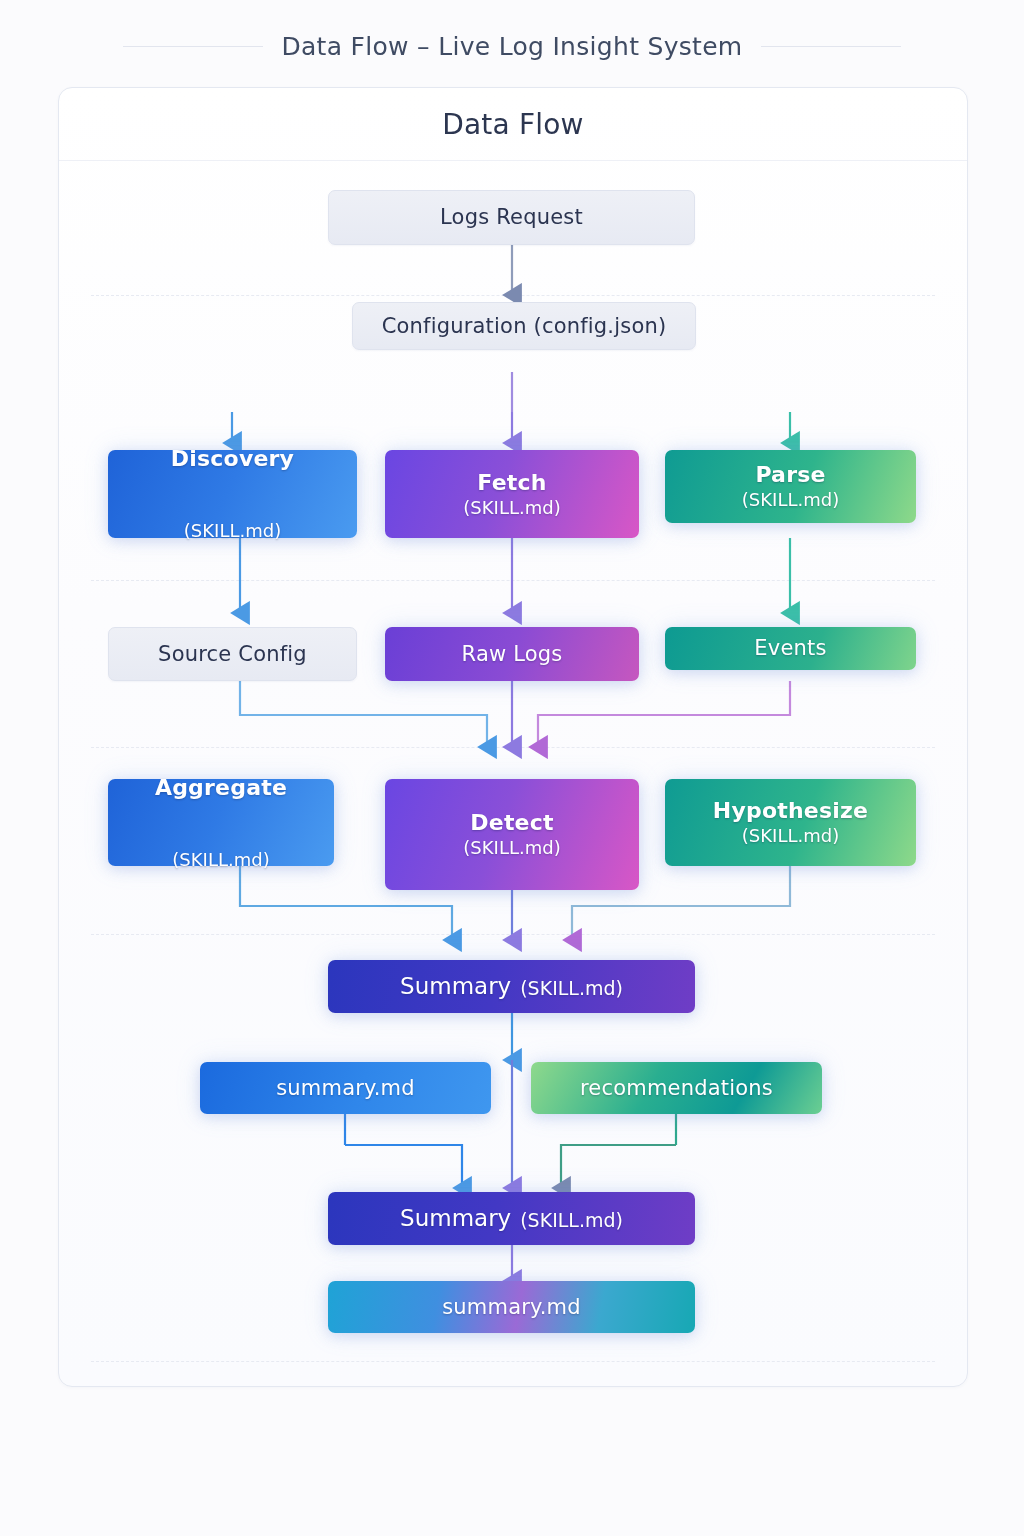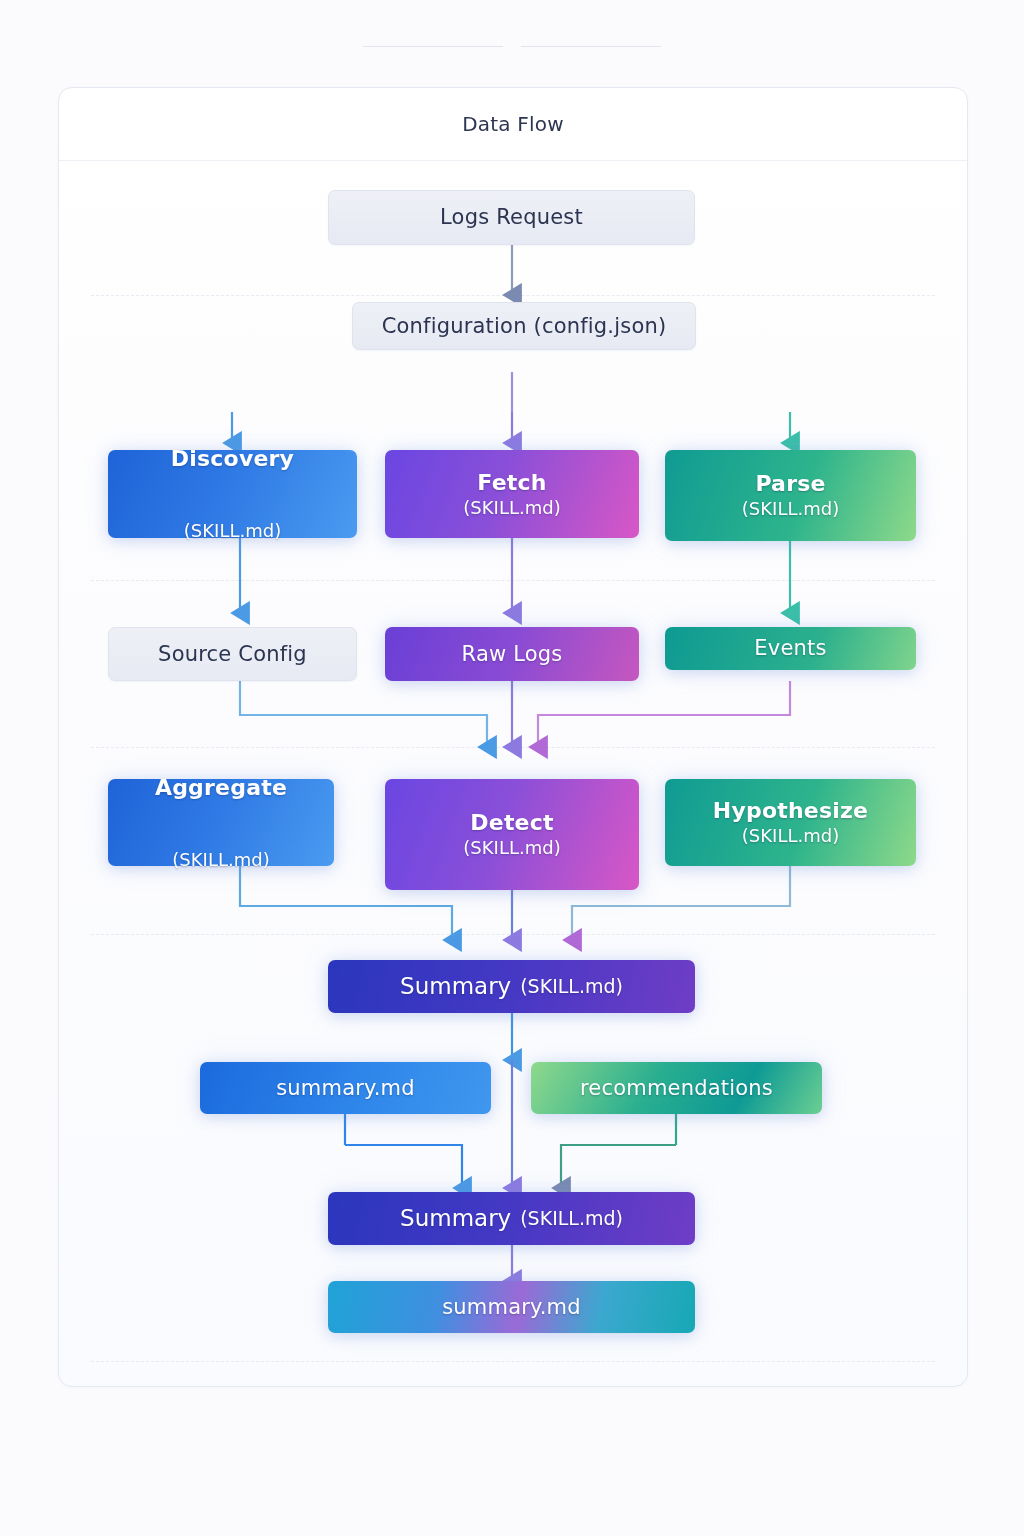--- a/index.html
+++ b/index.html
@@ -26,21 +26,21 @@
     border:1px solid #e4e8f1;border-radius:14px;
     background:linear-gradient(180deg,#ffffff 0%,#fcfcfe 40%,#fafbfe 100%);
     box-shadow:0 1px 3px rgba(80,95,140,.04);
     overflow:hidden;
   }
   #card-head{
     position:absolute;left:0;top:0;width:908px;height:72px;
     border-bottom:1px solid #eef0f6;
     display:flex;align-items:center;justify-content:center;
   }
-  #card-title{font-size:20px;color:#2c3650;font-weight:400;letter-spacing:.2px;}
+  #card-title{font-size:28px;color:#2c3650;font-weight:400;letter-spacing:.2px;}
 
   
   #wires{position:absolute;left:0;top:0;width:1024px;height:1536px;pointer-events:none;}
 
   
   .node{
     position:absolute;box-sizing:border-box;border-radius:7px;
     display:flex;flex-direction:column;align-items:center;justify-content:center;
     text-align:center;line-height:1.15;
   }
@@ -51,21 +51,21 @@
   }
   .node.grad{
     color:#fff;border:none;
     box-shadow:0 3px 14px rgba(90,120,200,.22),0 0 26px rgba(120,170,245,.16);
     text-shadow:0 1px 2px rgba(20,30,70,.32);
   }
   .node .ttl{font-size:22px;font-weight:700;letter-spacing:.2px;}
   .node .sub{font-size:18px;font-weight:400;margin-top:3px;}
   .node .one{font-size:21px;font-weight:400;letter-spacing:.2px;}
   .node.plain .one{font-size:21px;}
-  .inline-row{display:flex;align-items:center;gap:9px;}
+  .inline-row{display:flex;align-items:flex-end;gap:9px;}
   .inline-row .big{font-size:23px;font-weight:400;}
   .inline-row .small{font-size:19px;font-weight:400;}
 
   
   .g-blue   {background:linear-gradient(115deg,#1f63d8 0%,#2f7ae5 48%,#4a9bf0 100%);gap:47px;}
   .g-purple {background:linear-gradient(110deg,#6a46e2 0%,#8a4fd8 45%,#d857c6 100%);}
   .g-teal   {background:linear-gradient(110deg,#0f9b93 0%,#2eb48c 55%,#8ed98a 100%);}
   .g-purple2{background:linear-gradient(110deg,#6a3fd6 0%,#8a4bd4 50%,#c657bf 100%);}
   .g-teal2  {background:linear-gradient(110deg,#0d9a92 0%,#2cb08d 60%,#7fd48c 100%);}
   .g-indigo {background:linear-gradient(100deg,#2b36bd 0%,#4238c4 45%,#6f3dc6 100%);}
@@ -73,20 +73,21 @@
   .g-greenteal{background:linear-gradient(120deg,#8fd98c 0%,#29ae90 42%,#0e9a95 72%,#6ccf92 100%);}
   .g-cyanmix{background:linear-gradient(100deg,#1fa3d6 0%,#3f8fe0 30%,#9a6ad6 52%,#3ba8cf 74%,#17a8b4 100%);}
 
   .dashline{position:absolute;height:0;border-top:1px dashed #e7eaf2;}
 </style>
 </head>
 <body>
 
 <div id="page-title-row">
   <div class="title-rule"></div>
+  <div id="page-title">Data Flow – Live Log Insight System</div>
   <div class="title-rule"></div>
 </div>
 
 <div id="card">
   <div id="card-head">
     <div id="card-title">Data Flow</div>
   </div>
 
   <div class="dashline" style="left:32px;top:207px;width:844px;"></div>
   <div class="dashline" style="left:32px;top:492px;width:844px;"></div>
@@ -162,21 +163,21 @@
 </div>
 
 <div class="node grad g-blue" style="left:108px;top:450px;width:249px;height:88px;">
   <div class="ttl">Discovery</div>
   <div class="sub">(SKILL.md)</div>
 </div>
 <div class="node grad g-purple" style="left:385px;top:450px;width:254px;height:88px;">
   <div class="ttl">Fetch</div>
   <div class="sub">(SKILL.md)</div>
 </div>
-<div class="node grad g-teal" style="left:665px;top:450px;width:251px;height:91px;">
+<div class="node grad g-teal" style="left:665px;top:450px;width:251px;height:73px;">
   <div class="ttl">Parse</div>
   <div class="sub">(SKILL.md)</div>
 </div>
 
 <div class="node plain" style="left:108px;top:627px;width:249px;height:54px;">
   <div class="one">Source Config</div>
 </div>
 <div class="node grad g-purple2" style="left:385px;top:627px;width:254px;height:54px;">
   <div class="one">Raw Logs</div>
 </div>

